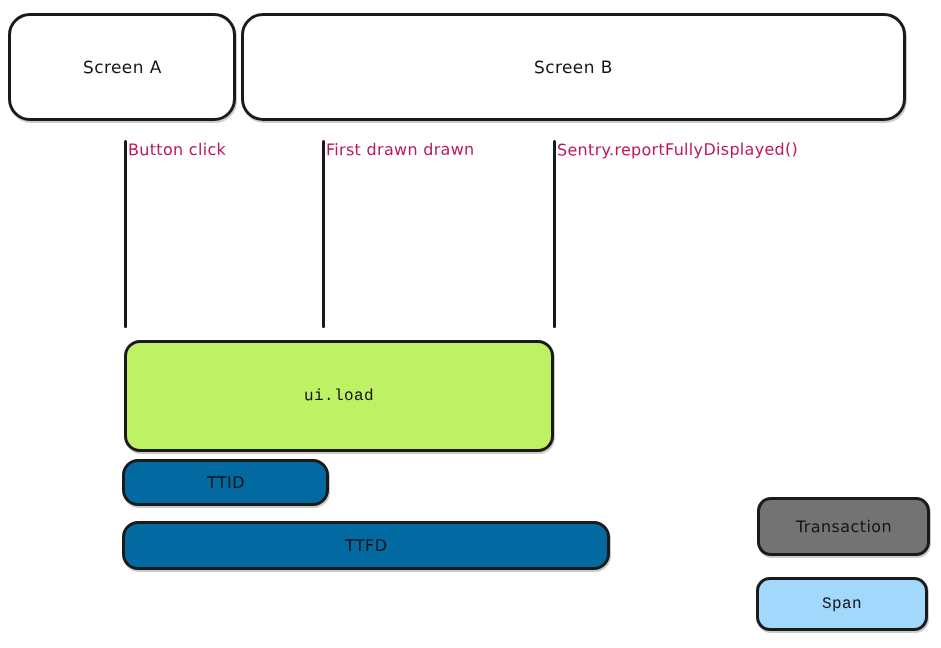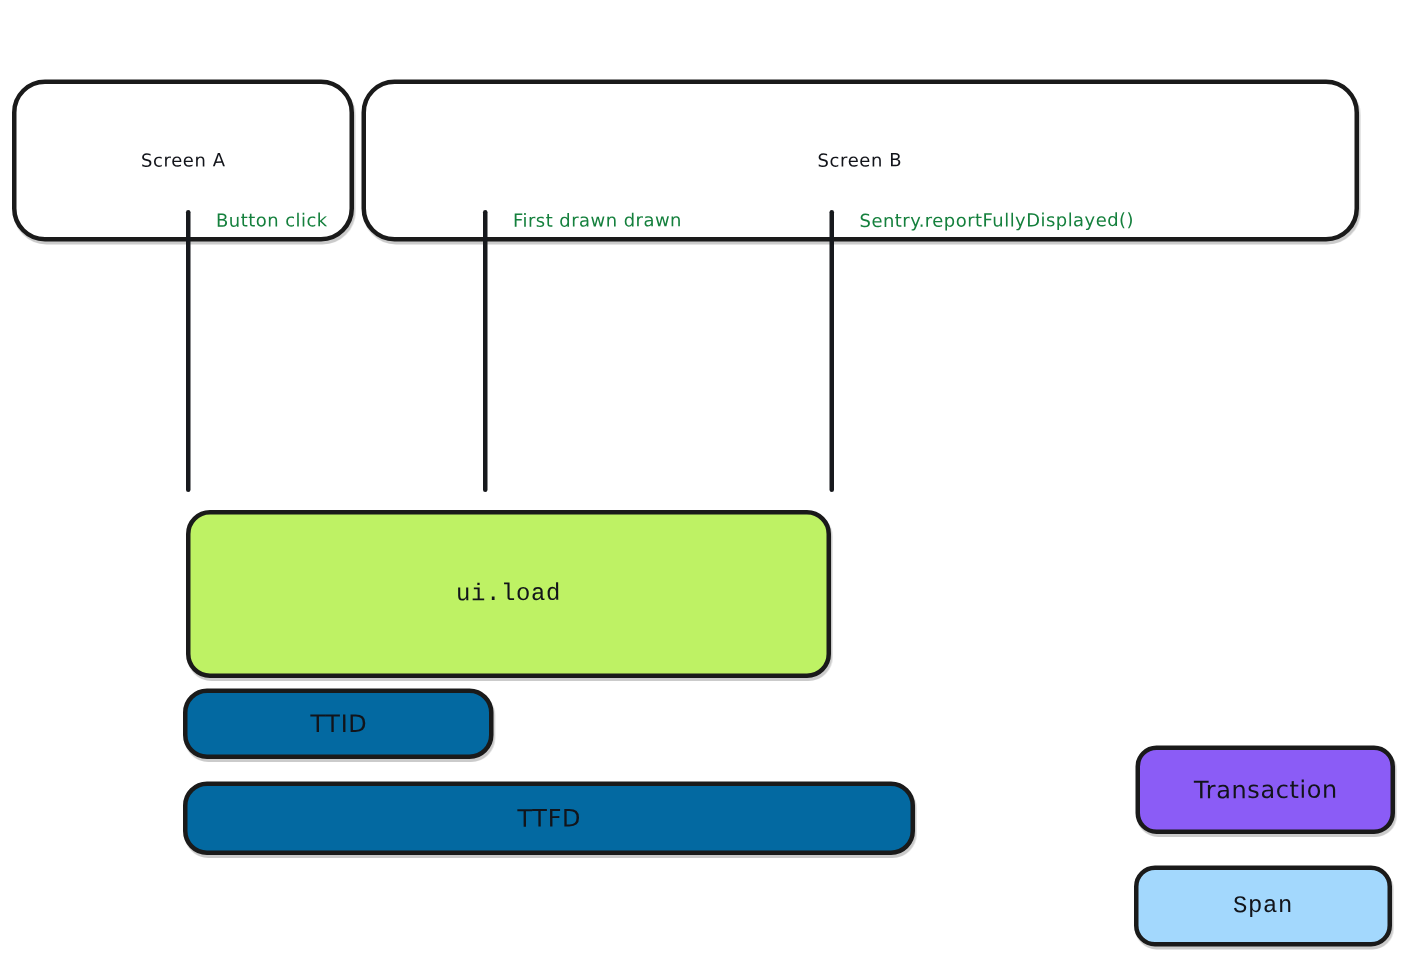--- a/index.html
+++ b/index.html
@@ -31,55 +31,54 @@
   }
   .node-label {
     display: block;
     text-align: center;
     white-space: nowrap;
     transform: rotate(-0.25deg);
   }
   .screen-box {
     background: #ffffff;
     border-radius: 22px;
-    font-size: 12px;
-    margin-top: 40px;
+    font-size: 17px;
   }
   .bar {
     border-radius: 16px;
     font-size: 16px;
   }
   .bar.transaction { background: #bef264; font-family: Liberation Mono, monospace; }
   .bar.span { background: #0369a1; }
 
   .legend-box {
     border-radius: 14px;
     font-size: 16px;
   }
-  .legend-box.transaction { background: #8b5cf6; }
+  .legend-box.transaction { background: #737373; }
   .legend-box.span { background: #a3d8fd; font-family: Liberation Mono, monospace; }
 
   .marker {
     position: absolute;
   }
   .marker-line {
     position: absolute;
     left: 0;
     top: 0;
     width: 3px;
     background: #17191d;
     border-radius: 2px;
   }
   .marker-label {
     position: absolute;
-    left: 20px;
+    left: 4px;
     top: 0;
     white-space: nowrap;
-    font-size: 12px;
-    color: #15803d;
+    font-size: 16px;
+    color: #be185d;
     letter-spacing: 0.3px;
     transform: rotate(-0.2deg);
   }
   
   .sketch {
     filter: drop-shadow(1px 2px 0px rgba(20,20,20,0.22));
   }
 </style>
 </head>
 <body>

